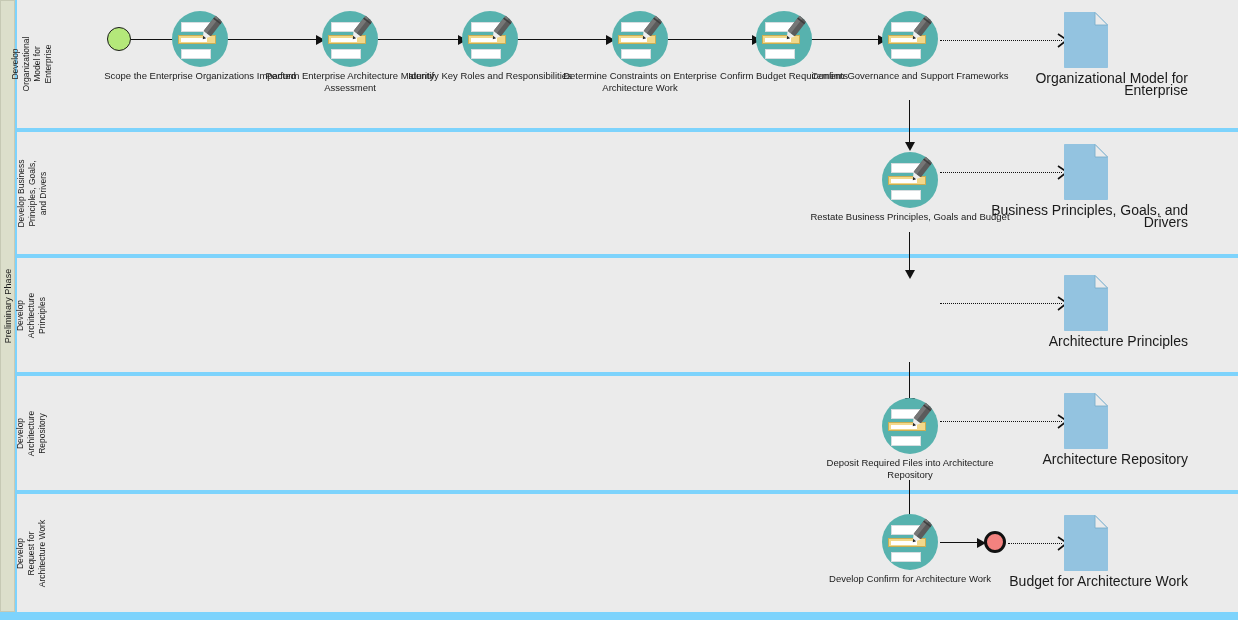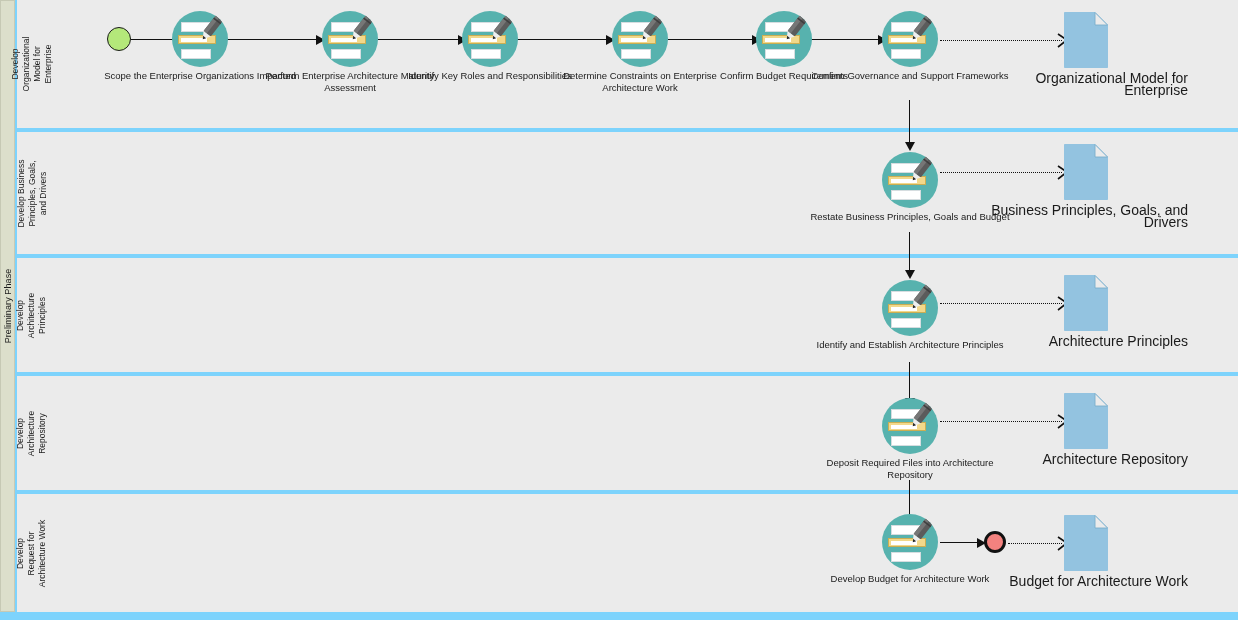--- a/index.html
+++ b/index.html
@@ -290,39 +290,20 @@
           <rect x="11" y="2" width="4" height="20" fill="#767676"></rect>
           <rect x="11" y="4.8" width="9" height="1.6" fill="#3f3f3f"></rect>
           <polygon points="11,22 20,22 15.5,29" fill="#eeeeee"></polygon>
           <polygon points="13.6,26 17.4,26 15.5,29" fill="#2b2b2b"></polygon>
         </g>
       </svg>
     </div>
     <div class="tlabel">Restate Business Principles, Goals and Budget</div>
   </div>
 
-  <div class="task" style="left:882px;top:280px;">
-    <div class="circle">
-      <div class="ln ln1"></div>
-      <div class="ln ln3"></div>
-      <div class="hl">
-          <i></i>
-        </div>
-      <svg class="pencil" width="30" height="30" viewBox="0 0 30 30">
-        <g transform="rotate(38 15 15)">
-          <rect x="11" y="2" width="9" height="20" rx="1.5" fill="#5b5b5b"></rect>
-          <rect x="11" y="2" width="4" height="20" fill="#767676"></rect>
-          <rect x="11" y="4.8" width="9" height="1.6" fill="#3f3f3f"></rect>
-          <polygon points="11,22 20,22 15.5,29" fill="#eeeeee"></polygon>
-          <polygon points="13.6,26 17.4,26 15.5,29" fill="#2b2b2b"></polygon>
-        </g>
-      </svg>
-    </div>
-    <div class="tlabel">Identify and Establish Architecture Principles</div>
-  </div>
 
   <div class="task" style="left:882px;top:398px;">
     <div class="circle">
       <div class="ln ln1"></div>
       <div class="ln ln3"></div>
       <div class="hl">
           <i></i>
         </div>
       <svg class="pencil" width="30" height="30" viewBox="0 0 30 30">
         <g transform="rotate(38 15 15)">
@@ -347,21 +328,21 @@
       <svg class="pencil" width="30" height="30" viewBox="0 0 30 30">
         <g transform="rotate(38 15 15)">
           <rect x="11" y="2" width="9" height="20" rx="1.5" fill="#5b5b5b"></rect>
           <rect x="11" y="2" width="4" height="20" fill="#767676"></rect>
           <rect x="11" y="4.8" width="9" height="1.6" fill="#3f3f3f"></rect>
           <polygon points="11,22 20,22 15.5,29" fill="#eeeeee"></polygon>
           <polygon points="13.6,26 17.4,26 15.5,29" fill="#2b2b2b"></polygon>
         </g>
       </svg>
     </div>
-    <div class="tlabel">Develop Budget for Architecture Work</div>
+    <div class="tlabel">Develop Confirm for Architecture Work</div>
   </div>
 
   <div class="doc" style="left:1064px;top:12px;">
     <svg width="44" height="56" viewBox="0 0 44 56">
       <path d="M0.5,0.5 H31 L43.5,13 V55.5 H0.5 Z" fill="#93c3e0" stroke="#93c3e0" stroke-width="1"></path>
       <path d="M31,0.5 L43.5,13 H31 Z" fill="#ebebeb" stroke="#7aaecb" stroke-width="0.9"></path>
     </svg>
     <div class="dlabel">Organizational Model for Enterprise</div>
   </div>
 

